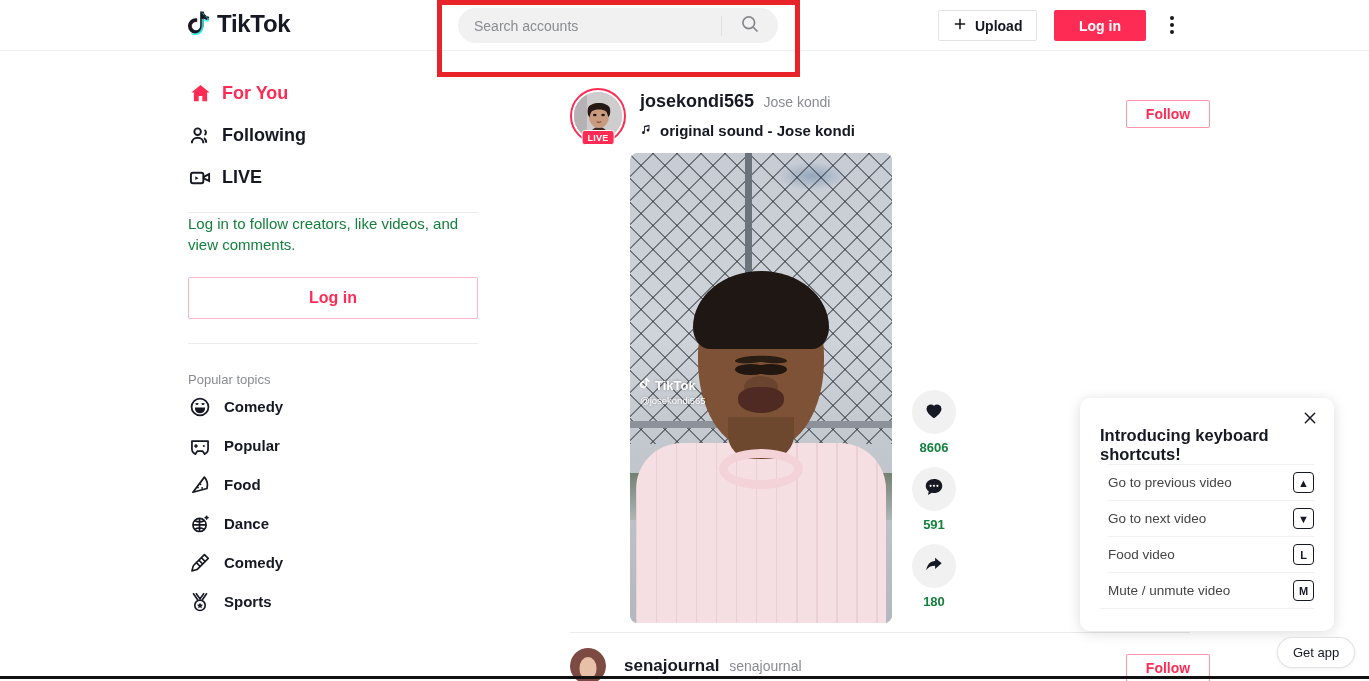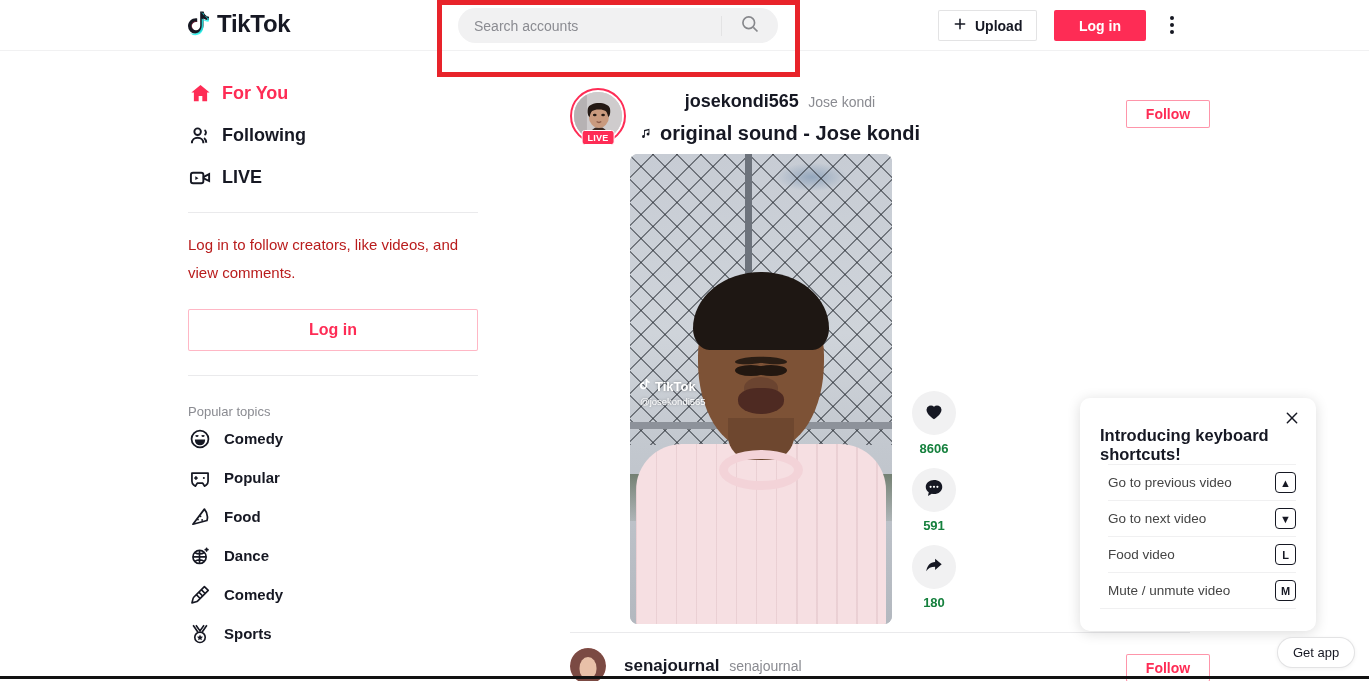--- a/index.html
+++ b/index.html
@@ -79,22 +79,22 @@
   .sidebar { position: absolute; left: 188px; top: 72px; width: 290px; }
   .nav-item {
     display: flex; align-items: center; gap: 10px;
     height: 42px; cursor: pointer;
     font-size: 18px; font-weight: bold; color: #161823;
   }
   .nav-item.active { color: #fe2c55; }
   .nav-icon { width: 24px; height: 24px; display:flex; align-items:center; justify-content:center; }
   .divider { height: 1px; background: #eaeaec; margin: 14px 0 0 0; width: 290px; }
   .sb-note {
-    margin-top: 18px; width: 290px;
-    font-size: 15px; line-height: 28px; color: #b91c1c;
+    width: 290px;
+    font-size: 15px; line-height: 21px; color: #15803d;
   }
   .sb-login {
     margin-top: 22px; width: 290px; height: 42px;
     background: #fff; border: 1px solid rgba(254,44,85,.34);
     border-radius: 2px; color: #fe2c55;
     font-size: 16px; font-weight: bold; cursor: pointer;
     font-family: "Liberation Sans", sans-serif;
   }
   .sb-div2 { height: 1px; background: #eaeaec; margin-top: 24px; width: 290px; }
   .topics-title { margin-top: 28px; font-size: 13px; color: #8a8b91; }
@@ -117,24 +117,24 @@
   .avatar-img {
     width: 100%; height: 100%; border-radius: 50%; overflow: hidden;
     position: relative; background: #c9c7c8;
   }
   .live-badge {
     position: absolute; left: 50%; bottom: -1px; transform: translateX(-50%);
     background: #fe2c55; color: #fff; font-size: 9px; font-weight: bold;
     padding: 1.5px 5px; border-radius: 3px; letter-spacing: .2px;
     border: 1.5px solid #fff;
   }
-  .post-meta { margin-left: 14px; padding-top: 3px; text-align: center; }
+  .post-meta { margin-left: 14px; padding-top: 3px; }
   .uname { font-size: 18px; font-weight: bold; color: #161823; }
   .nickname { font-size: 14px; color: #8a8b91; font-weight: normal; margin-left: 5px; }
-  .music { margin-top: 10px; font-size: 20px; color: #161823; font-weight: 600;
+  .music { margin-top: 10px; font-size: 15px; color: #161823; font-weight: 600;
            display: flex; align-items: center; gap: 7px; }
   .follow-btn {
     position: absolute; right: -20px; top: 12px;
     width: 84px; height: 28px;
     background: #fff; border: 1px solid rgba(254,44,85,.5);
     border-radius: 2px; color: #fe2c55;
     font-size: 14px; font-weight: 600; cursor: pointer;
     font-family: "Liberation Sans", sans-serif;
   }
 
@@ -228,21 +228,21 @@
   .follow-btn2 {
     position: absolute; right: -20px; top: 6px;
     width: 84px; height: 28px; background: #fff;
     border: 1px solid rgba(254,44,85,.5); border-radius: 2px;
     color: #fe2c55; font-size: 14px; font-weight: 600; cursor: pointer;
     font-family: "Liberation Sans", sans-serif;
   }
 
   
   .popup {
-    position: absolute; left: 1080px; top: 398px; width: 236px; height: 233px;
+    position: absolute; left: 1080px; top: 398px; width: 254px; height: 233px;
     background: #fff; border-radius: 10px;
     box-shadow: 0 2px 14px rgba(0,0,0,.14); padding: 14px 20px 0 20px;
   }
   .popup-close { position: absolute; right: 16px; top: 12px; cursor: pointer;
                  width: 16px; height: 16px; }
   .popup-title { font-size: 16.5px; font-weight: bold; color: #161823; margin-top: 14px; }
   .shortcut-row {
     display: flex; align-items: center; justify-content: space-between;
     height: 36px; border-top: 1px solid #f0f0f1; margin-left: 8px;
   }

